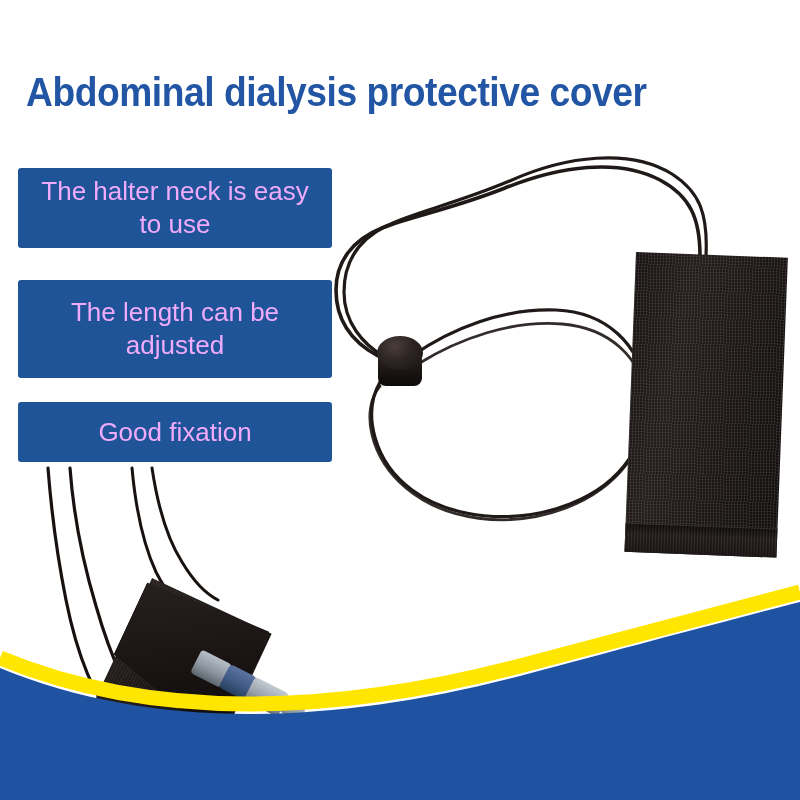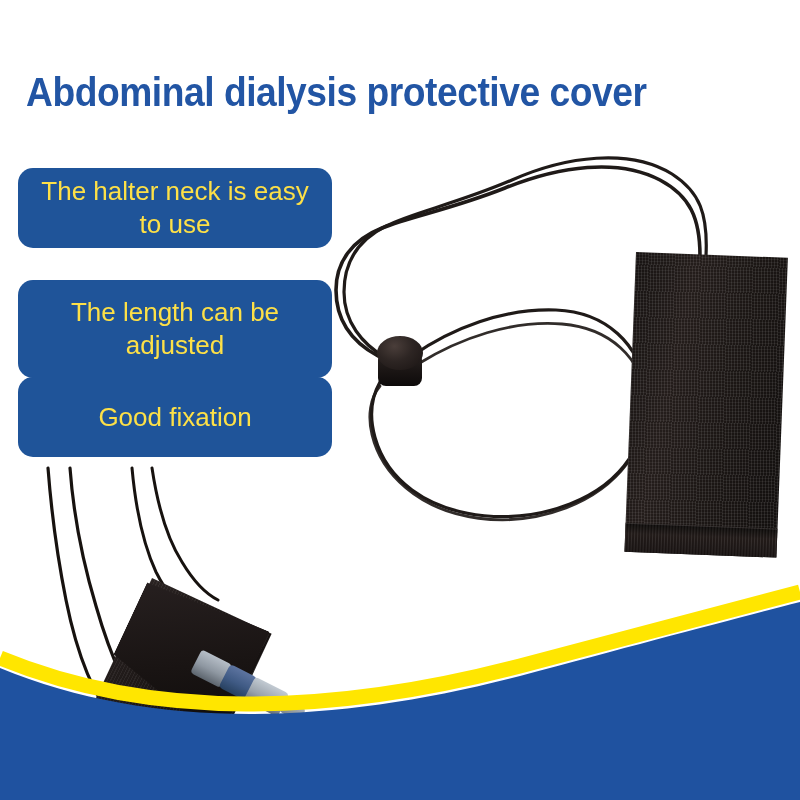--- a/index.html
+++ b/index.html
@@ -32,34 +32,34 @@
     transform: scaleX(0.93);
     transform-origin: left center;
   }
 
   
   .badge {
     position: absolute;
     left: 18px;
     width: 314px;
     background: #1f5499;
-    border-radius: 15px;
-    color: #fde047;
+    border-radius: 3px;
+    color: #f0abfc;
     font-size: 26px;
     line-height: 33px;
     text-align: center;
     display: flex;
     align-items: center;
     justify-content: center;
     box-sizing: border-box;
     padding: 4px 10px;
   }
   #badge-0 { top: 168px; height: 80px; }
   #badge-1 { top: 280px; height: 98px; }
-  #badge-2 { top: 377px; height: 80px; }
+  #badge-2 { top: 402px; height: 60px; }
 
   
   #bottom-banner {
     position: absolute;
     left: 0;
     bottom: 0;
     width: 800px;
     height: 220px;
     pointer-events: none;
   }

